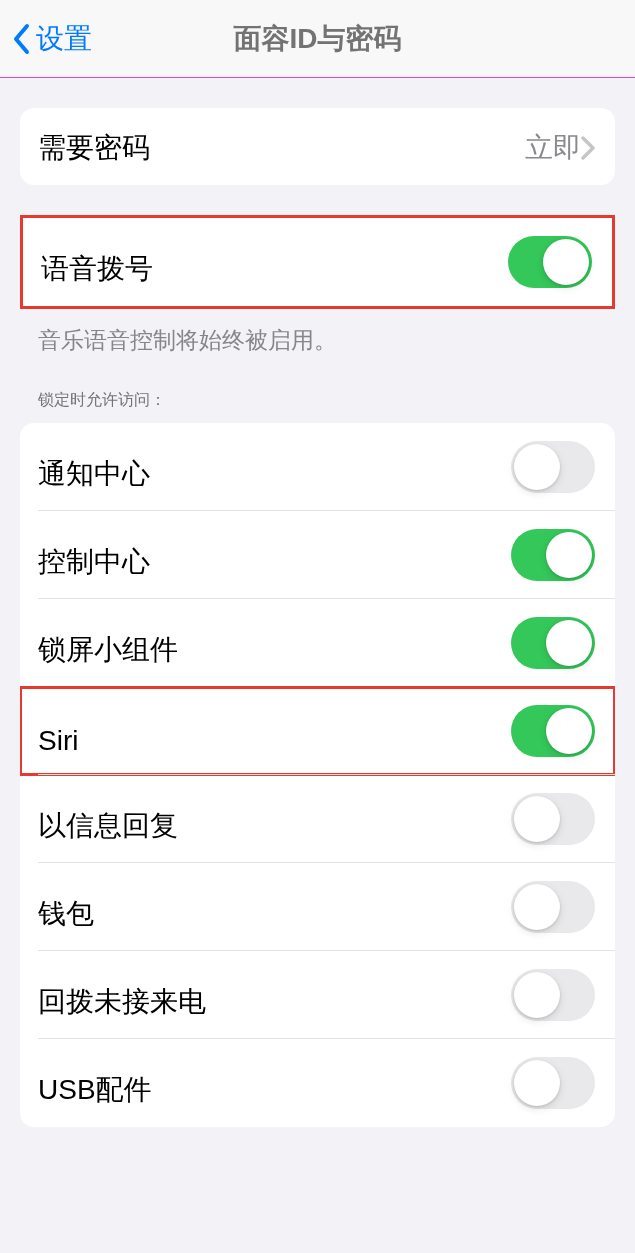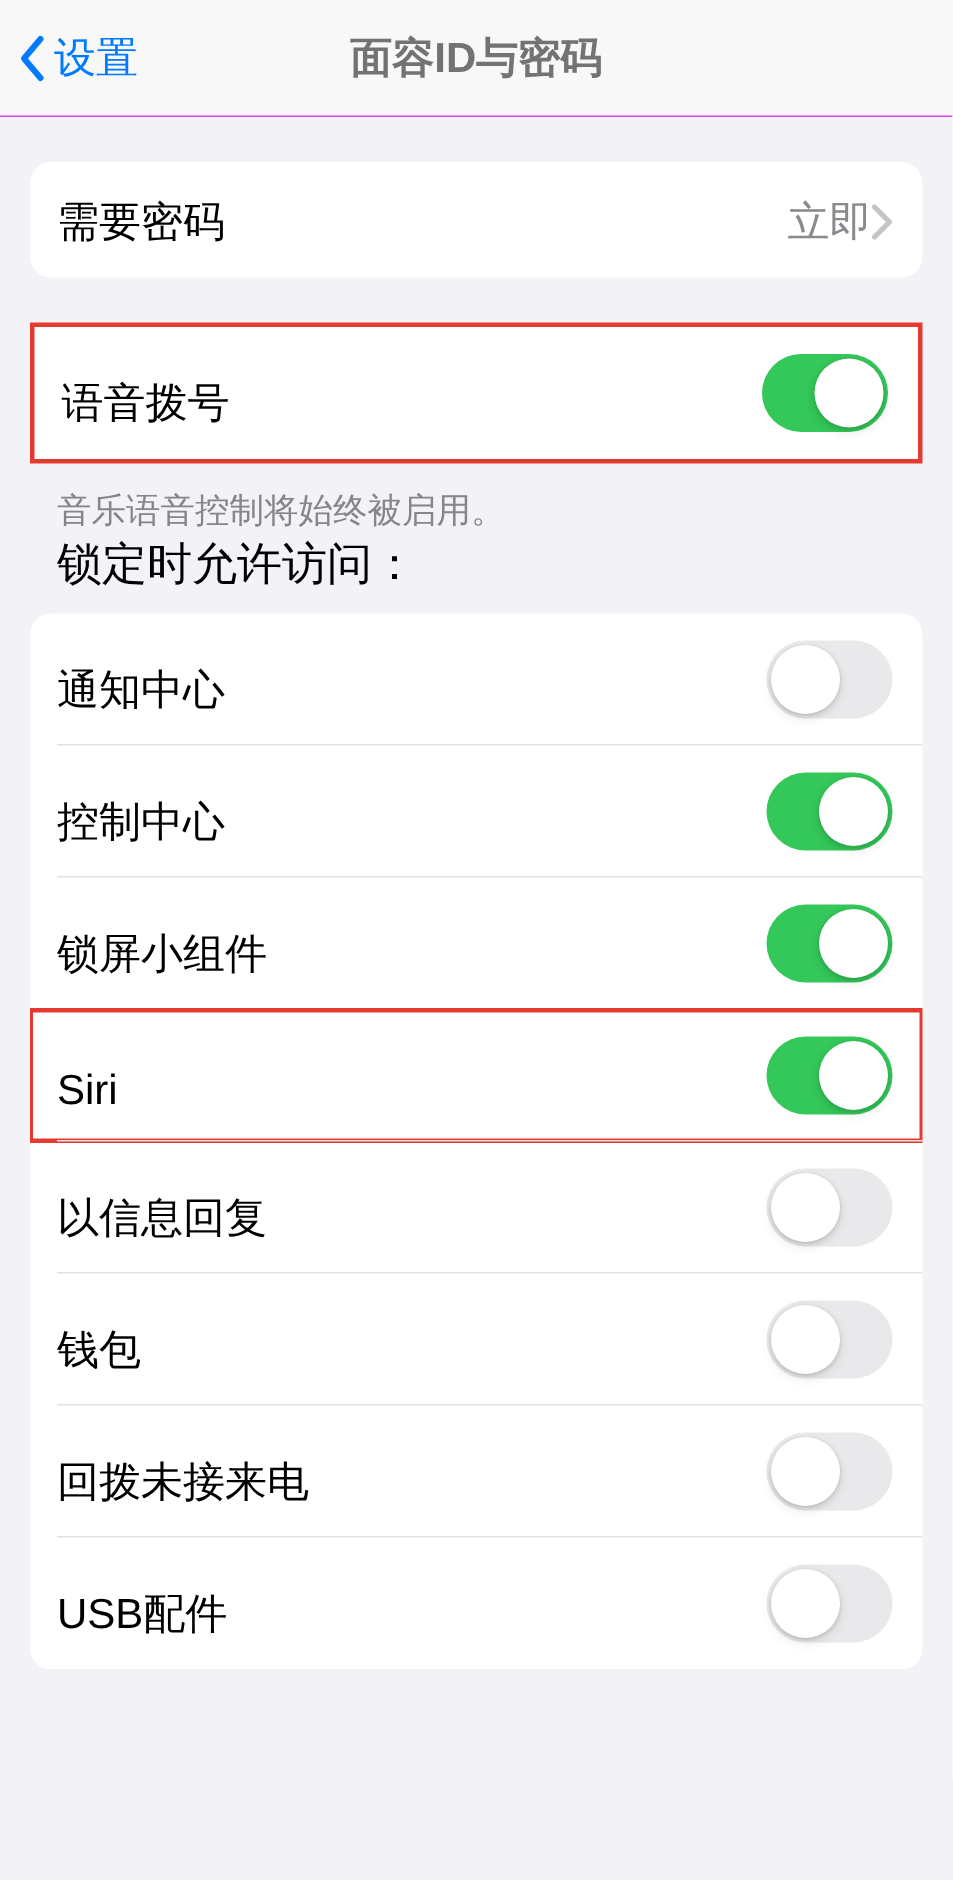--- a/index.html
+++ b/index.html
@@ -124,23 +124,24 @@
     .toggle.off .knob {
       left: 3px;
     }
     .footer-text {
       color: #85858a;
       font-size: 23px;
       padding: 15px 38px 0 38px;
       line-height: 1.4;
     }
     .header-text {
-      color: #000000;
-      font-size: 30px;
+      color: #737373;
+      font-size: 16px;
       padding: 0 0 12px 38px;
+      margin-top: 34px;
     }
     .header-text + .group {
       margin-top: 0;
     }
     .group:first-of-type {
       margin-top: 30px;
     }
   </style>
 </head>
 <body>

